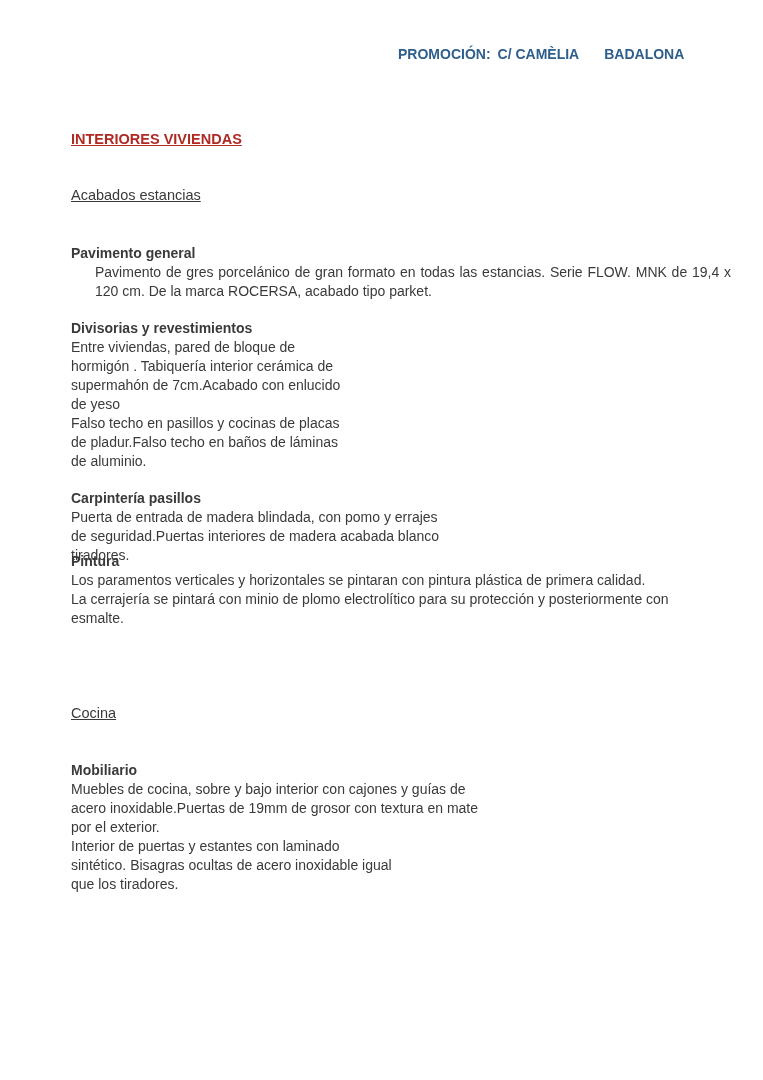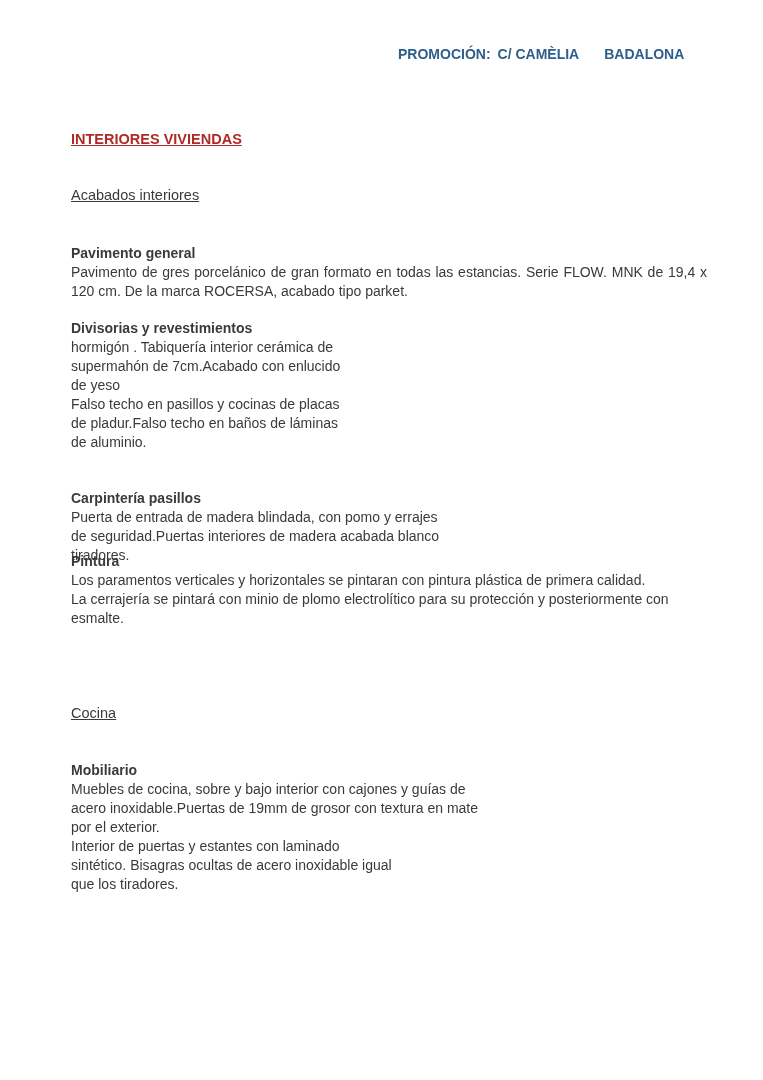--- a/index.html
+++ b/index.html
@@ -49,42 +49,44 @@
     position: absolute;
     left: 71px;
     font-size: 14px;
     line-height: 19px;
   }
   .heading { font-weight: bold; }
   .line { white-space: pre; }
   .justify-para {
     width: 636px;
     text-align: justify;
+    margin-left: 24px;
   }
 </style>
 </head>
 <body>
 
 <div class="page">
 
   <div class="doc-header">
     <span>PROMOCIÓN:</span><span class="street">C/ CAMÈLIA</span><span class="city">BADALONA</span>
   </div>
 
   <div class="main-title">INTERIORES VIVIENDAS</div>
 
-  <div class="subtitle">Acabados interiores</div>
+  <div class="subtitle">Acabados estancias</div>
 
   <div class="section" style="top:244px">
     <div class="heading">Pavimento general</div>
     <div class="justify-para">Pavimento de gres porcelánico de gran formato en todas las estancias. Serie FLOW. MNK de 19,4 x 120 cm. De la marca ROCERSA, acabado tipo  parket.</div>
   </div>
 
   <div class="section" style="top:319px">
     <div class="heading">Divisorias y revestimientos</div>
+    <div class="line">Entre viviendas, pared de bloque de</div>
     <div class="line">hormigón . Tabiquería interior cerámica de</div>
     <div class="line">supermahón de 7cm.Acabado con enlucido</div>
     <div class="line">de yeso</div>
     <div class="line">Falso techo en pasillos y cocinas de placas</div>
     <div class="line">de pladur.Falso techo en baños de láminas</div>
     <div class="line">de aluminio.</div>
   </div>
 
   <div class="section" style="top:489px">
     <div class="heading">Carpintería pasillos</div>

